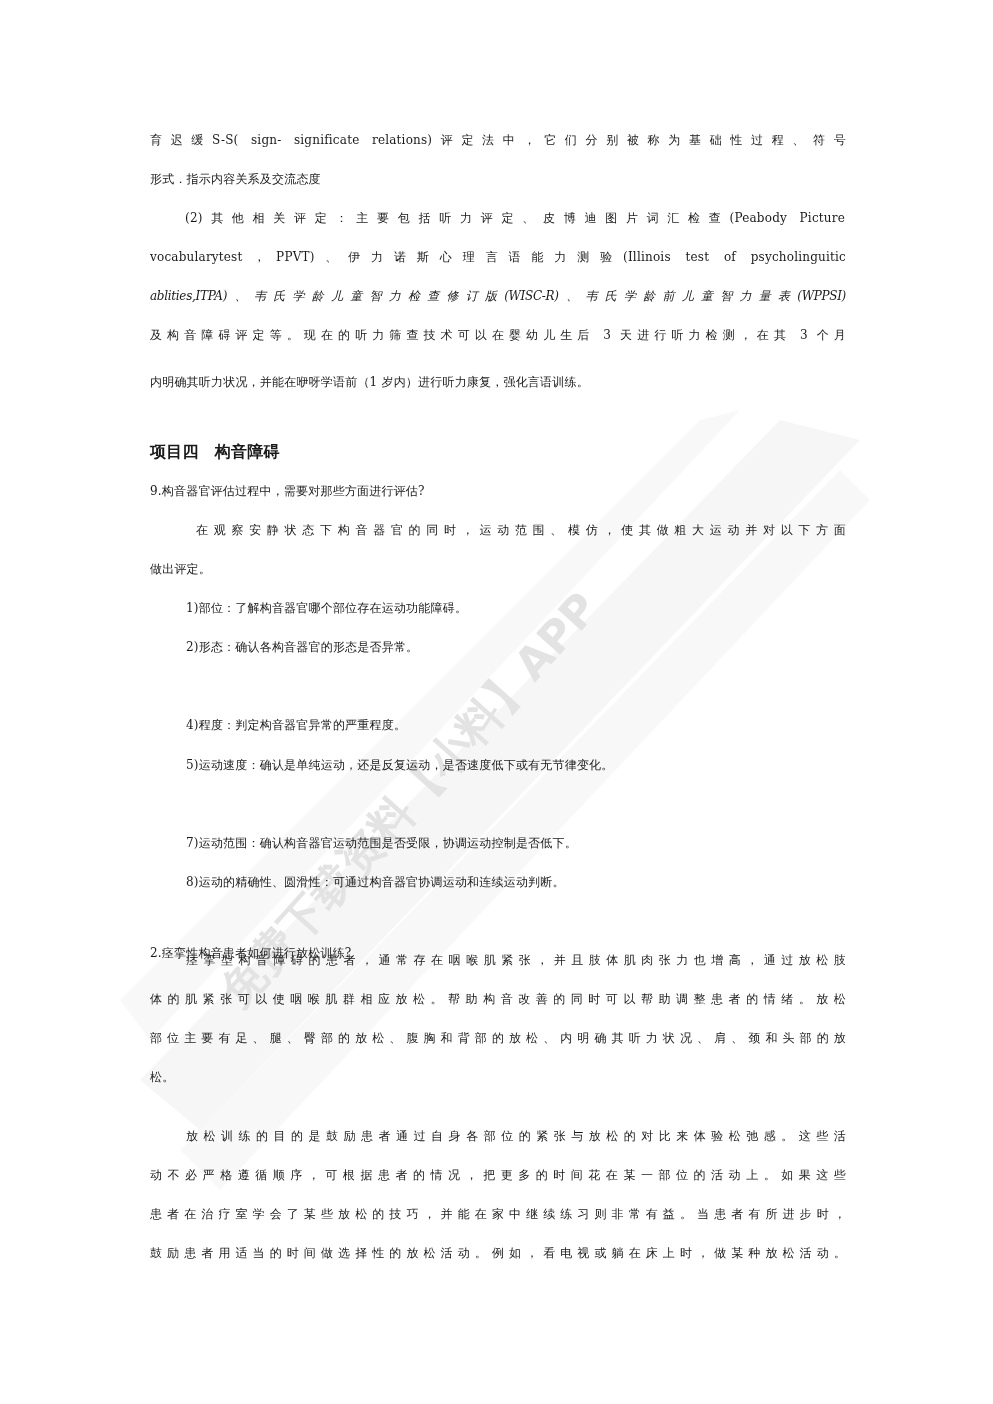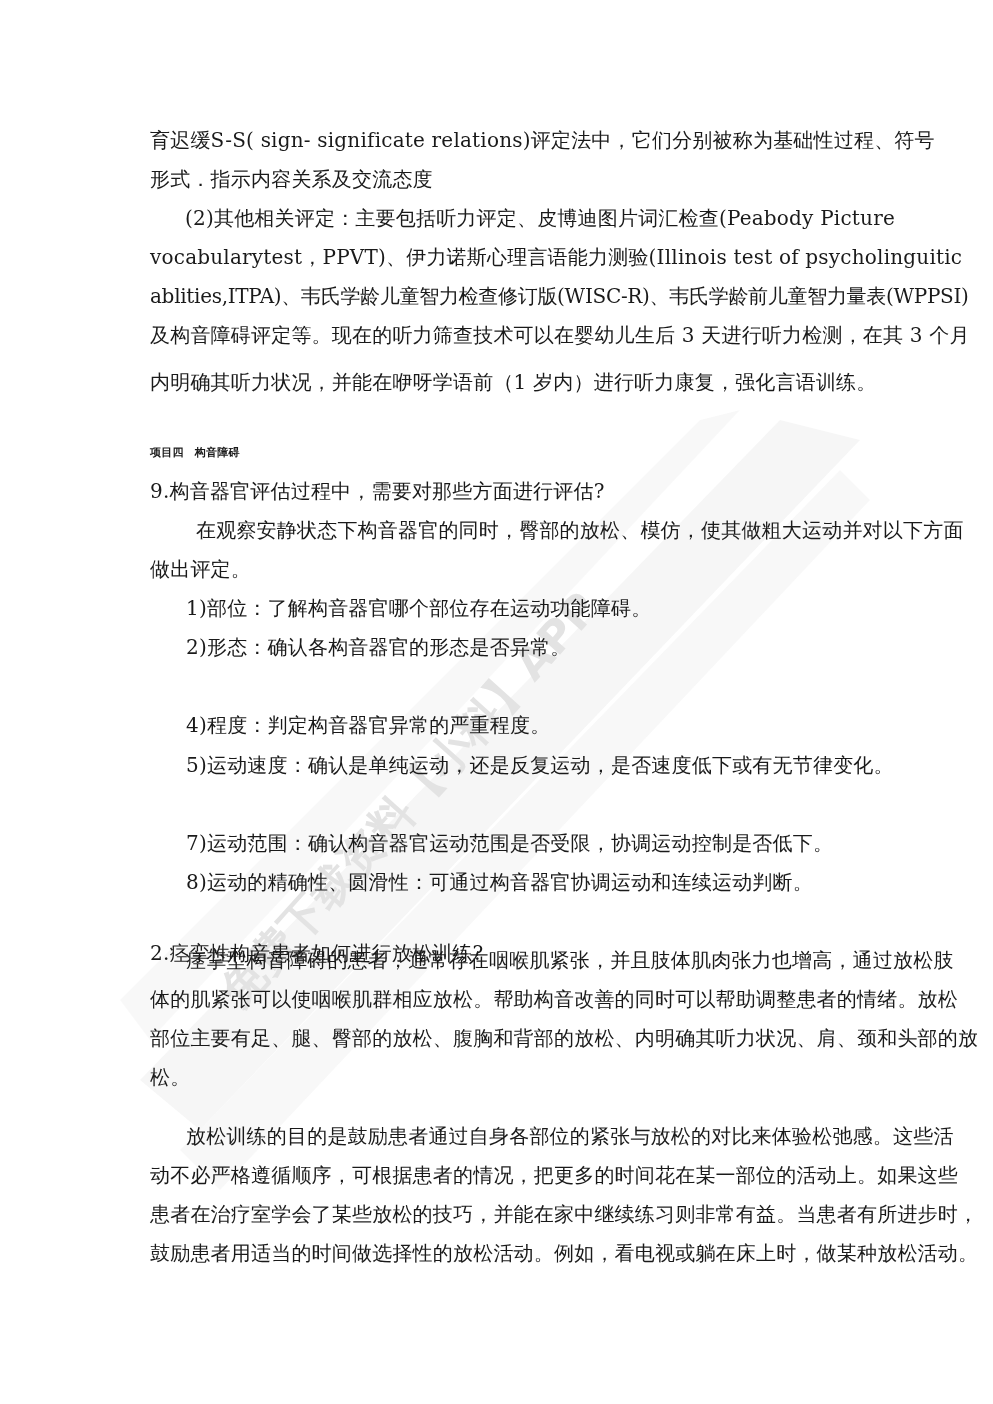--- a/index.html
+++ b/index.html
@@ -1,52 +1,52 @@
 <!DOCTYPE html>
 <html><head>
   <meta charset="utf-8">
   <style>
     html, body { margin: 0; padding: 0; background: #ffffff; }
     body { width: 993px; height: 1404px; position: relative; overflow: hidden;
            font-family: "DejaVu Serif", "Liberation Serif", serif; color: #1a1a1a; }
     .page { position: absolute; left: 0; top: 0; width: 993px; height: 1404px; }
     .watermark { position: absolute; left: 0; top: 0; width: 993px; height: 1404px; pointer-events: none; }
-    .line { position: absolute; left: 150px; width: 696px; font-size: 20px; line-height: 20px;
+    .line { position: absolute; left: 150px; width: 696px; font-size: 12px; line-height: 20px;
             white-space: nowrap; letter-spacing: 0.2px; }
     .ind2 { left: 185px; }
     .ind1 { left: 175px; }
-    .heading { font-weight: bold; font-family: Liberation Serif, serif; font-size: 11px; }
+    .heading { font-weight: bold; font-family: Liberation Serif, serif; font-size: 16px; }
     .just { text-align: justify; text-align-last: justify; }
   </style>
 </head>
 <body>
 
 <div class="page">
 
   <svg class="watermark" viewBox="0 0 993 1404">
     <g opacity="0.55">
       <polygon points="140,1080 780,420 860,440 200,1130" fill="#efefef"></polygon>
       <polygon points="180,1150 840,470 870,500 220,1190" fill="#f3f3f3"></polygon>
       <polygon points="120,1000 700,420 740,410 150,1040" fill="#f4f4f4"></polygon>
     </g>
     <text x="0" y="0" transform="translate(240,1010) rotate(-48)" font-size="44" fill="#e3e3e3" font-family="DejaVu Sans, sans-serif" font-weight="bold">免费下载资料【小料】APP</text>
   </svg>
 
   <div class="line just" style="top:130px;">育迟缓S-S( sign- significate relations)评定法中，它们分别被称为基础性过程、符号</div>
   <div class="line" style="top:169px;">形式．指示内容关系及交流态度</div>
   <div class="line just ind2" style="top:208px; width:660px;">(2)其他相关评定：主要包括听力评定、皮博迪图片词汇检查(Peabody Picture</div>
   <div class="line just" style="top:247px;">vocabularytest，PPVT)、伊力诺斯心理言语能力测验(Illinois test of psycholinguitic</div>
-  <div class="line just" style="top:286px; letter-spacing:-0.3px;">ablities,ITPA)、韦氏学龄儿童智力检查修订版(WISC-R)、韦氏学龄前儿童智力量表(WPPSI)</div>
+  <div class="line just" style="top:286px; letter-spacing:-0.3px;font-style:italic;">ablities,ITPA)、韦氏学龄儿童智力检查修订版(WISC-R)、韦氏学龄前儿童智力量表(WPPSI)</div>
   <div class="line just" style="top:325px;">及构音障碍评定等。现在的听力筛查技术可以在婴幼儿生后 3 天进行听力检测，在其 3 个月</div>
   <div class="line" style="top:372px;">内明确其听力状况，并能在咿呀学语前（1 岁内）进行听力康复，强化言语训练。</div>
 
   <div class="line heading" style="top:442px;">项目四　构音障碍</div>
 
   <div class="line" style="top:481px;">9.构音器官评估过程中，需要对那些方面进行评估?</div>
-  <div class="line just" style="top:520px; left:196px; width:650px;">在观察安静状态下构音器官的同时，臀部的放松、模仿，使其做粗大运动并对以下方面</div>
+  <div class="line just" style="top:520px; left:196px; width:650px;">在观察安静状态下构音器官的同时，运动范围、模仿，使其做粗大运动并对以下方面</div>
   <div class="line" style="top:559px;">做出评定。</div>
 
   <div class="line ind1" style="top:598px; left:186px;">1)部位：了解构音器官哪个部位存在运动功能障碍。</div>
   <div class="line ind1" style="top:637px; left:186px;">2)形态：确认各构音器官的形态是否异常。</div>
   <div class="line ind1" style="top:715px; left:186px;">4)程度：判定构音器官异常的严重程度。</div>
   <div class="line ind1" style="top:755px; left:186px;">5)运动速度：确认是单纯运动，还是反复运动，是否速度低下或有无节律变化。</div>
   <div class="line ind1" style="top:833px; left:186px;">7)运动范围：确认构音器官运动范围是否受限，协调运动控制是否低下。</div>
   <div class="line ind1" style="top:872px; left:186px;">8)运动的精确性、圆滑性：可通过构音器官协调运动和连续运动判断。</div>
 
   <div class="line" style="top:911px;margin-top:32px;">2.痉挛性构音患者如何进行放松训练?</div>

